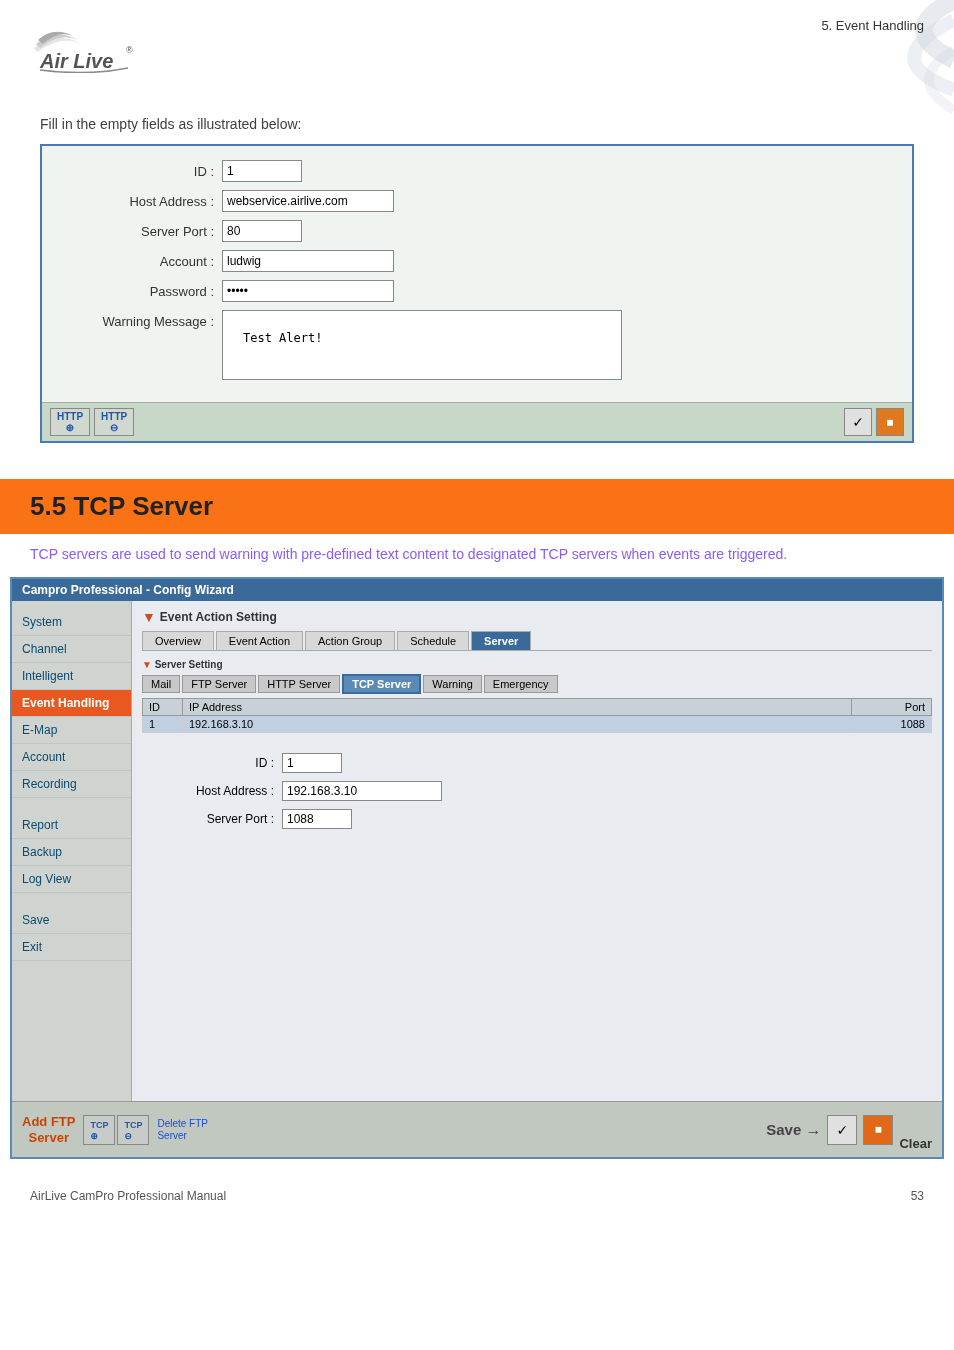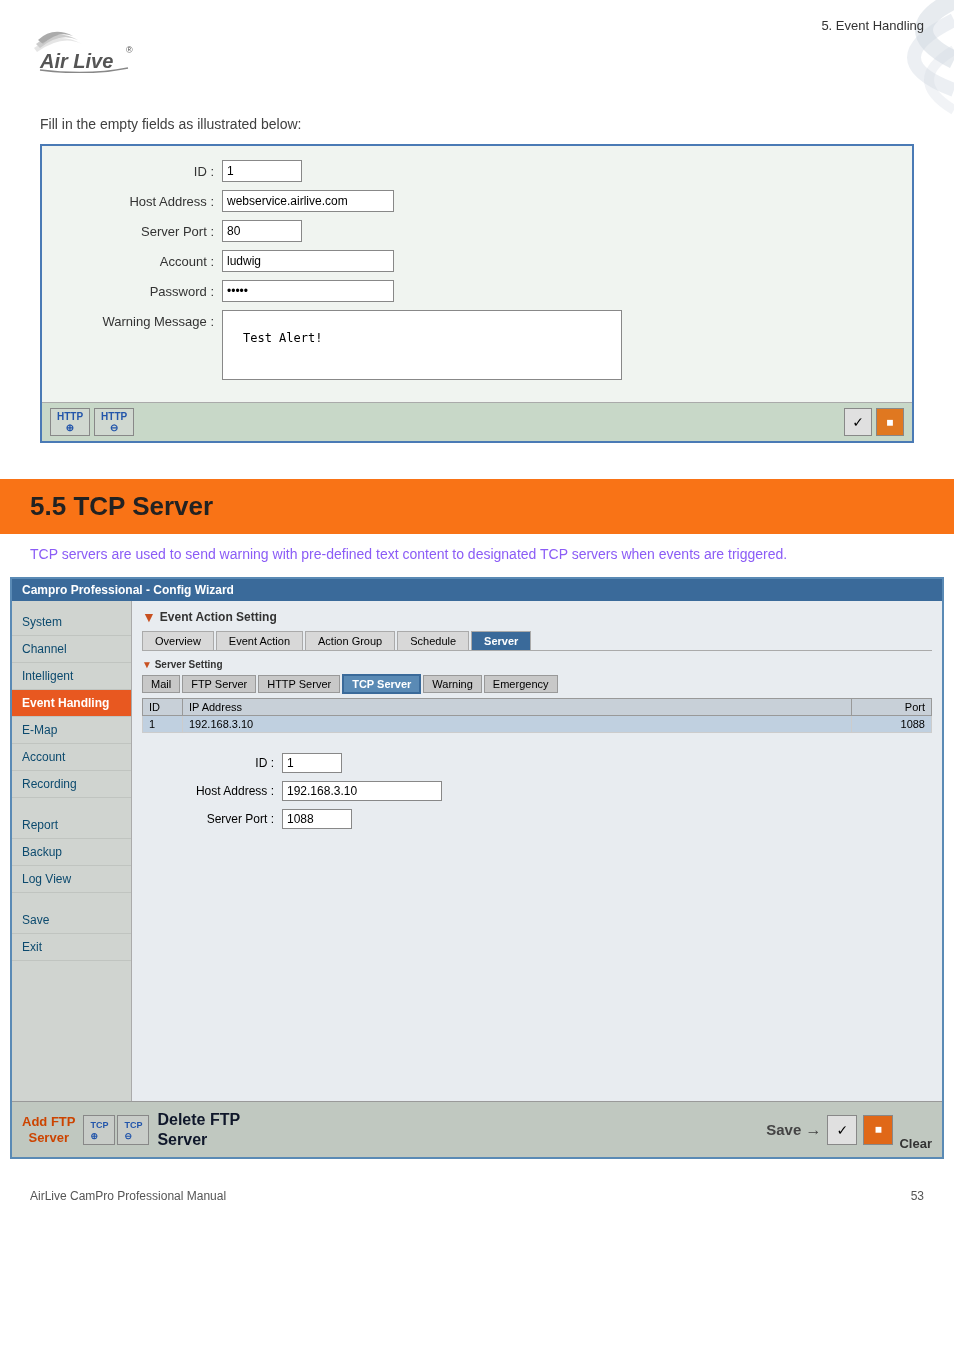--- a/index.html
+++ b/index.html
@@ -348,23 +348,23 @@
     }
     .tcp-icon-btn {
       background: #c8ccc8;
       border: 1px solid #888;
       padding: 3px 6px;
       font-size: 10px;
       font-weight: bold;
       cursor: pointer;
     }
     .delete-ftp-btn {
-      color: #0f172a;
-      font-weight: bold;
-      font-size: 16px;
+      color: #1d4ed8;
+      font-weight: normal;
+      font-size: 10px;
       cursor: pointer;
       line-height: 1.2;
     }
     .footer-right {
       display: flex;
       align-items: center;
       gap: 6px;
     }
     .save-label {
       font-size: 15px;

